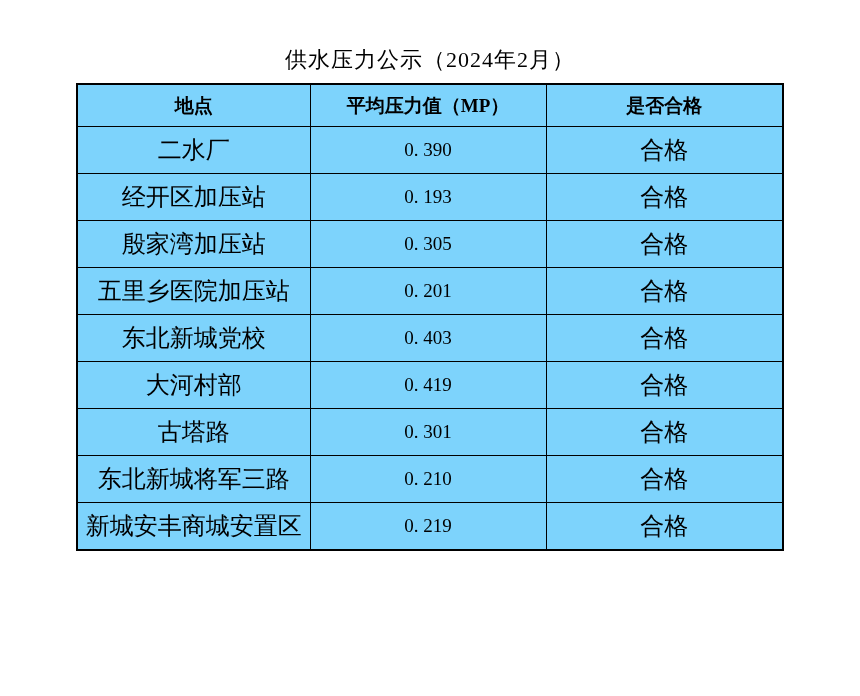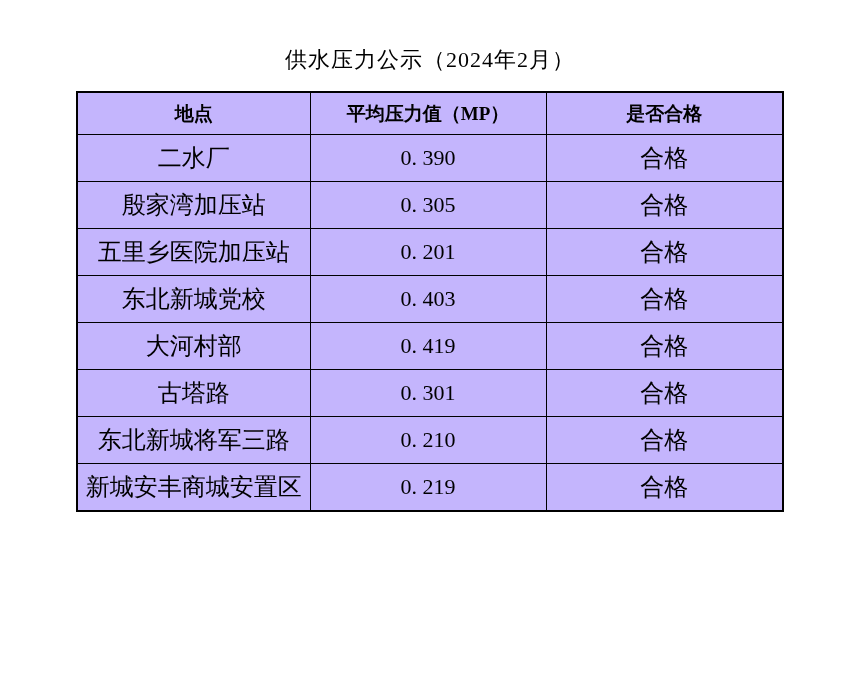--- a/index.html
+++ b/index.html
@@ -26,44 +26,44 @@
     text-align: center;
     font-size: 22px;
     font-weight: normal;
     letter-spacing: 1px;
     line-height: 30px;
   }
   table.pressure-table {
     border-collapse: collapse;
     table-layout: fixed;
     width: 706px;
-    margin: 16px auto 0 auto;
+    margin: 8px auto 0 auto;
     border: 2px solid #000000;
-    background: #c4b5fd;
+    background: #7dd3fc;
   }
   table.pressure-table th,
   table.pressure-table td {
     border: 1px solid #000000;
     text-align: center;
     vertical-align: middle;
     padding: 0;
     overflow: hidden;
     white-space: nowrap;
   }
   table.pressure-table th {
     height: 41px;
     font-size: 19px;
     font-weight: bold;
   }
   table.pressure-table td {
     height: 46px;
     font-size: 24px;
   }
   table.pressure-table td.num {
-    font-size: 22px;
+    font-size: 19px;
   }
 </style>
 </head>
 <body>
 
 <div class="page">
 
   <h1 class="doc-title">供水压力公示（2024年2月）</h1>
 
   <table class="pressure-table">
@@ -76,20 +76,25 @@
       <tr>
         <th>地点</th>
         <th>平均压力值（MP）</th>
         <th>是否合格</th>
       </tr>
     </thead>
     <tbody>
       <tr>
         <td>二水厂</td>
         <td class="num">0. 390</td>
+        <td>合格</td>
+      </tr>
+      <tr>
+        <td>经开区加压站</td>
+        <td class="num">0. 193</td>
         <td>合格</td>
       </tr>
       <tr>
         <td>殷家湾加压站</td>
         <td class="num">0. 305</td>
         <td>合格</td>
       </tr>
       <tr>
         <td>五里乡医院加压站</td>
         <td class="num">0. 201</td>

